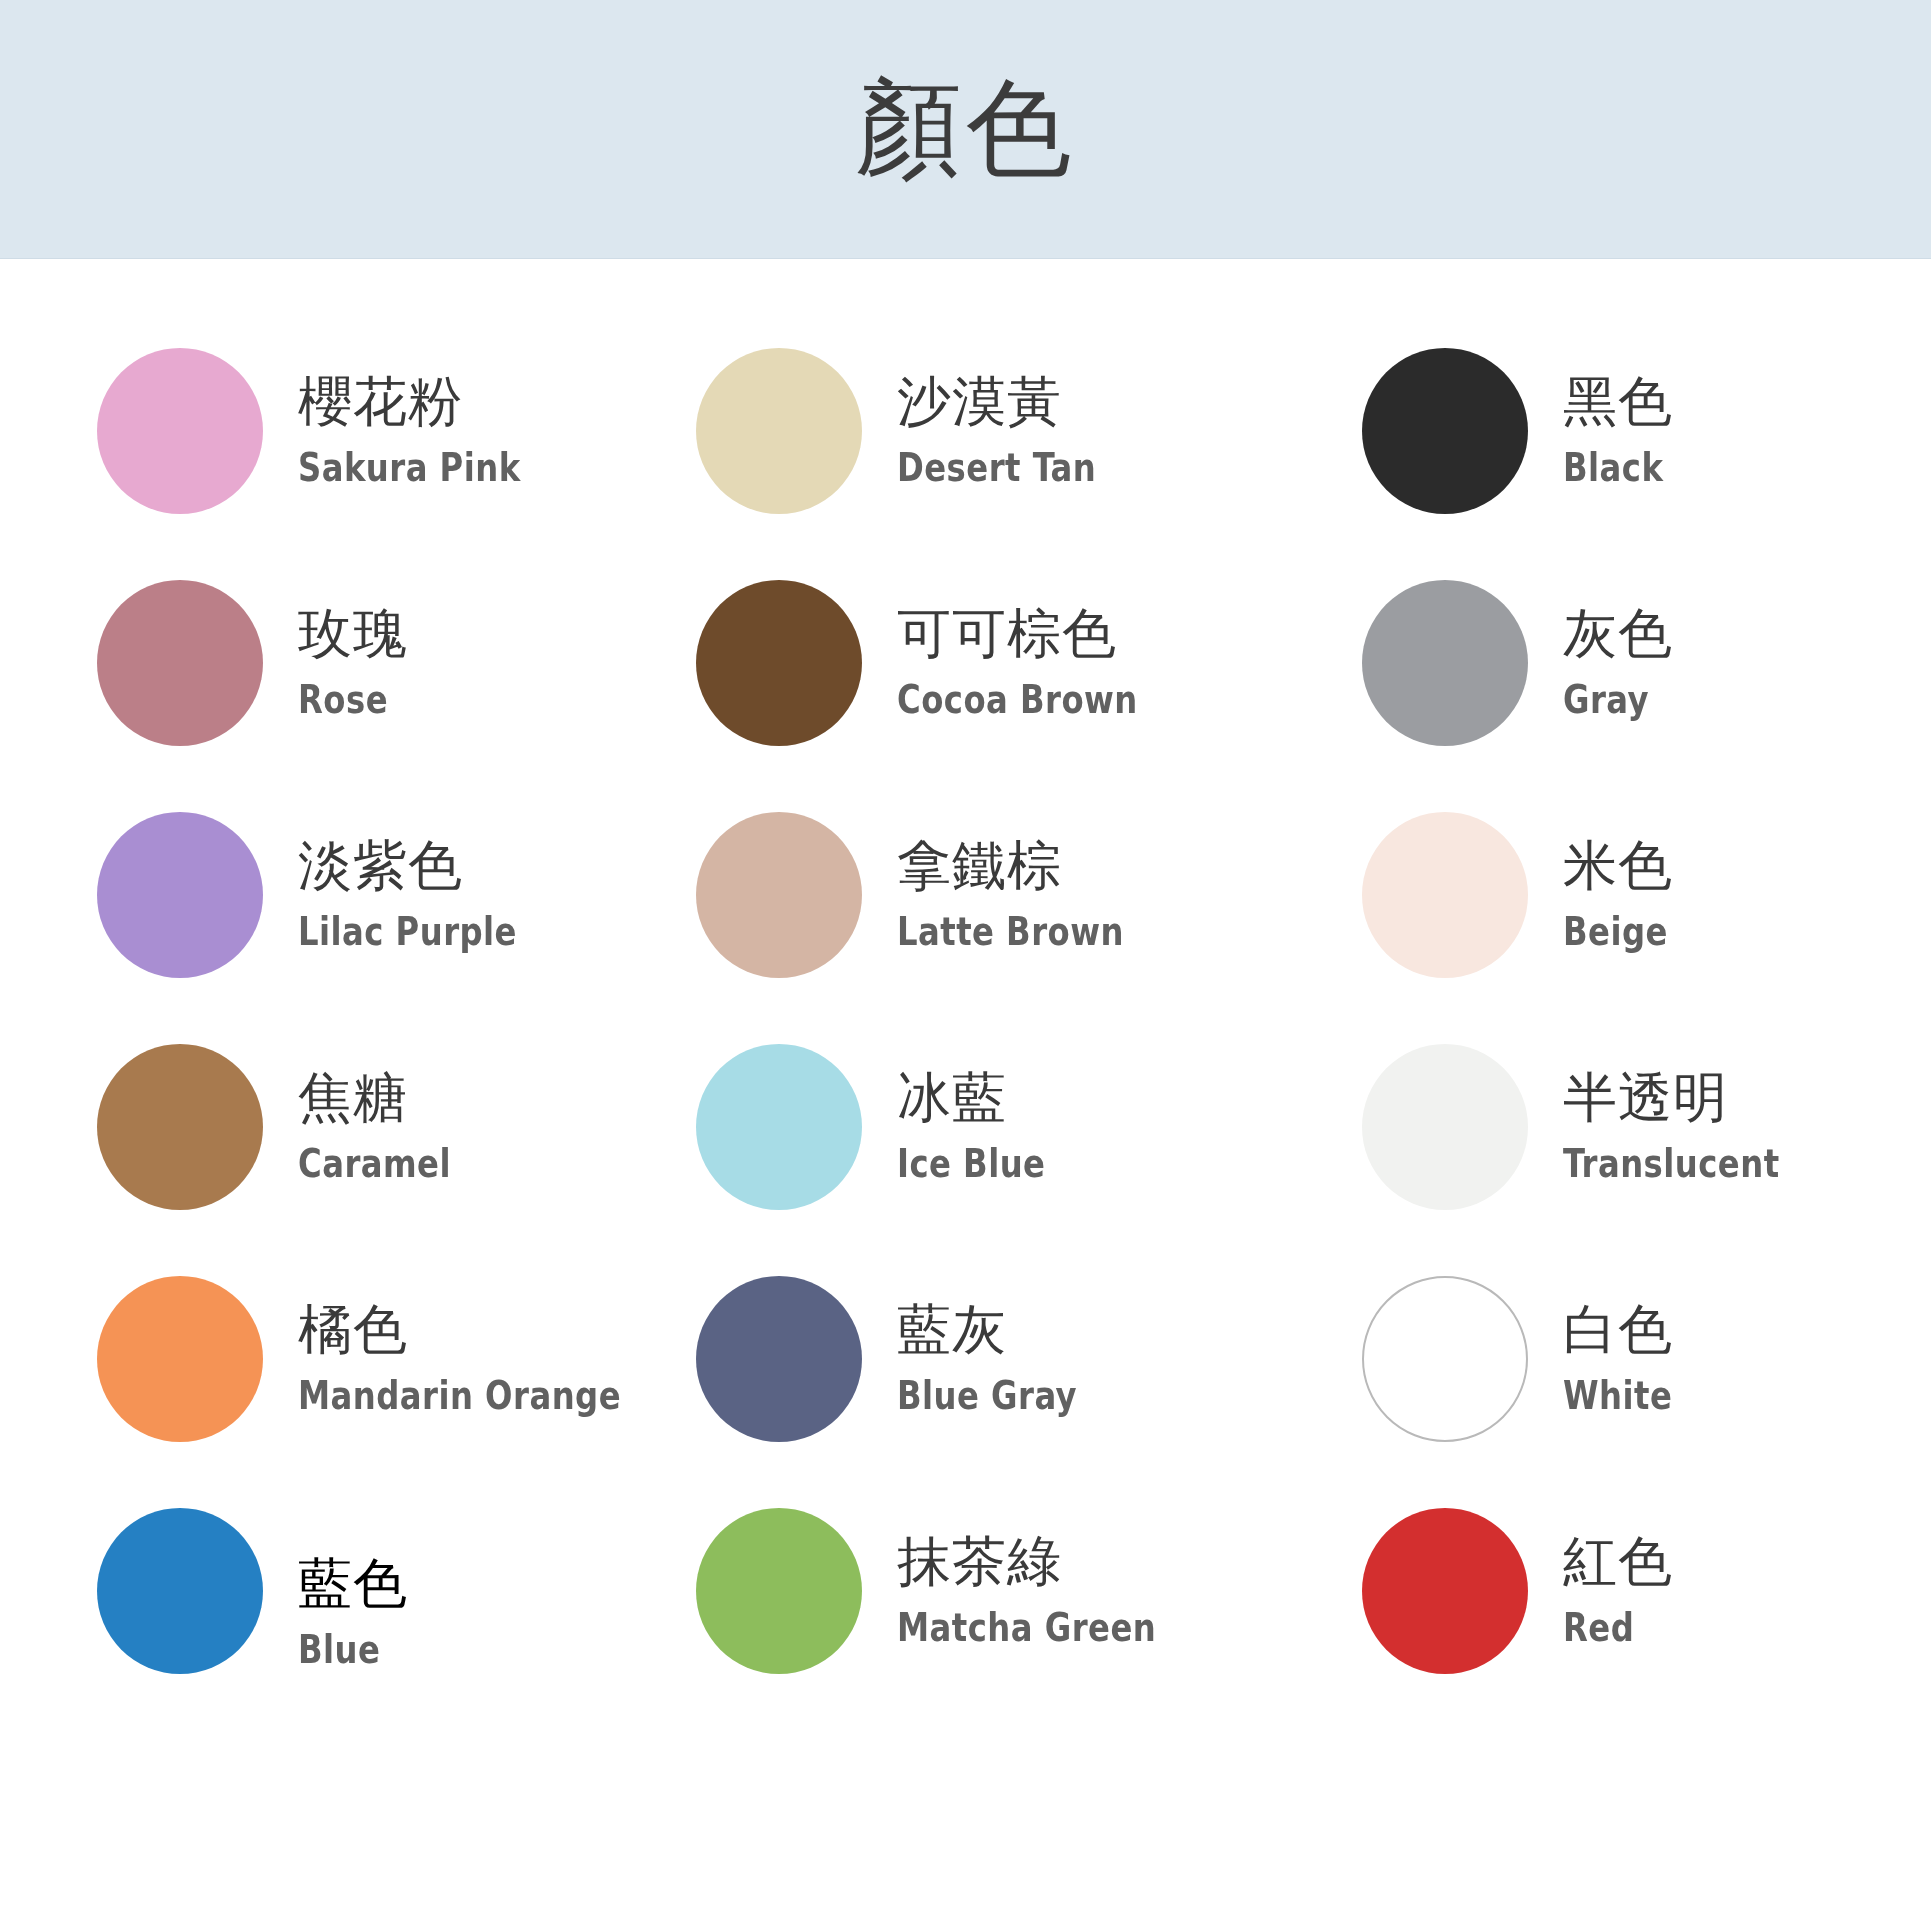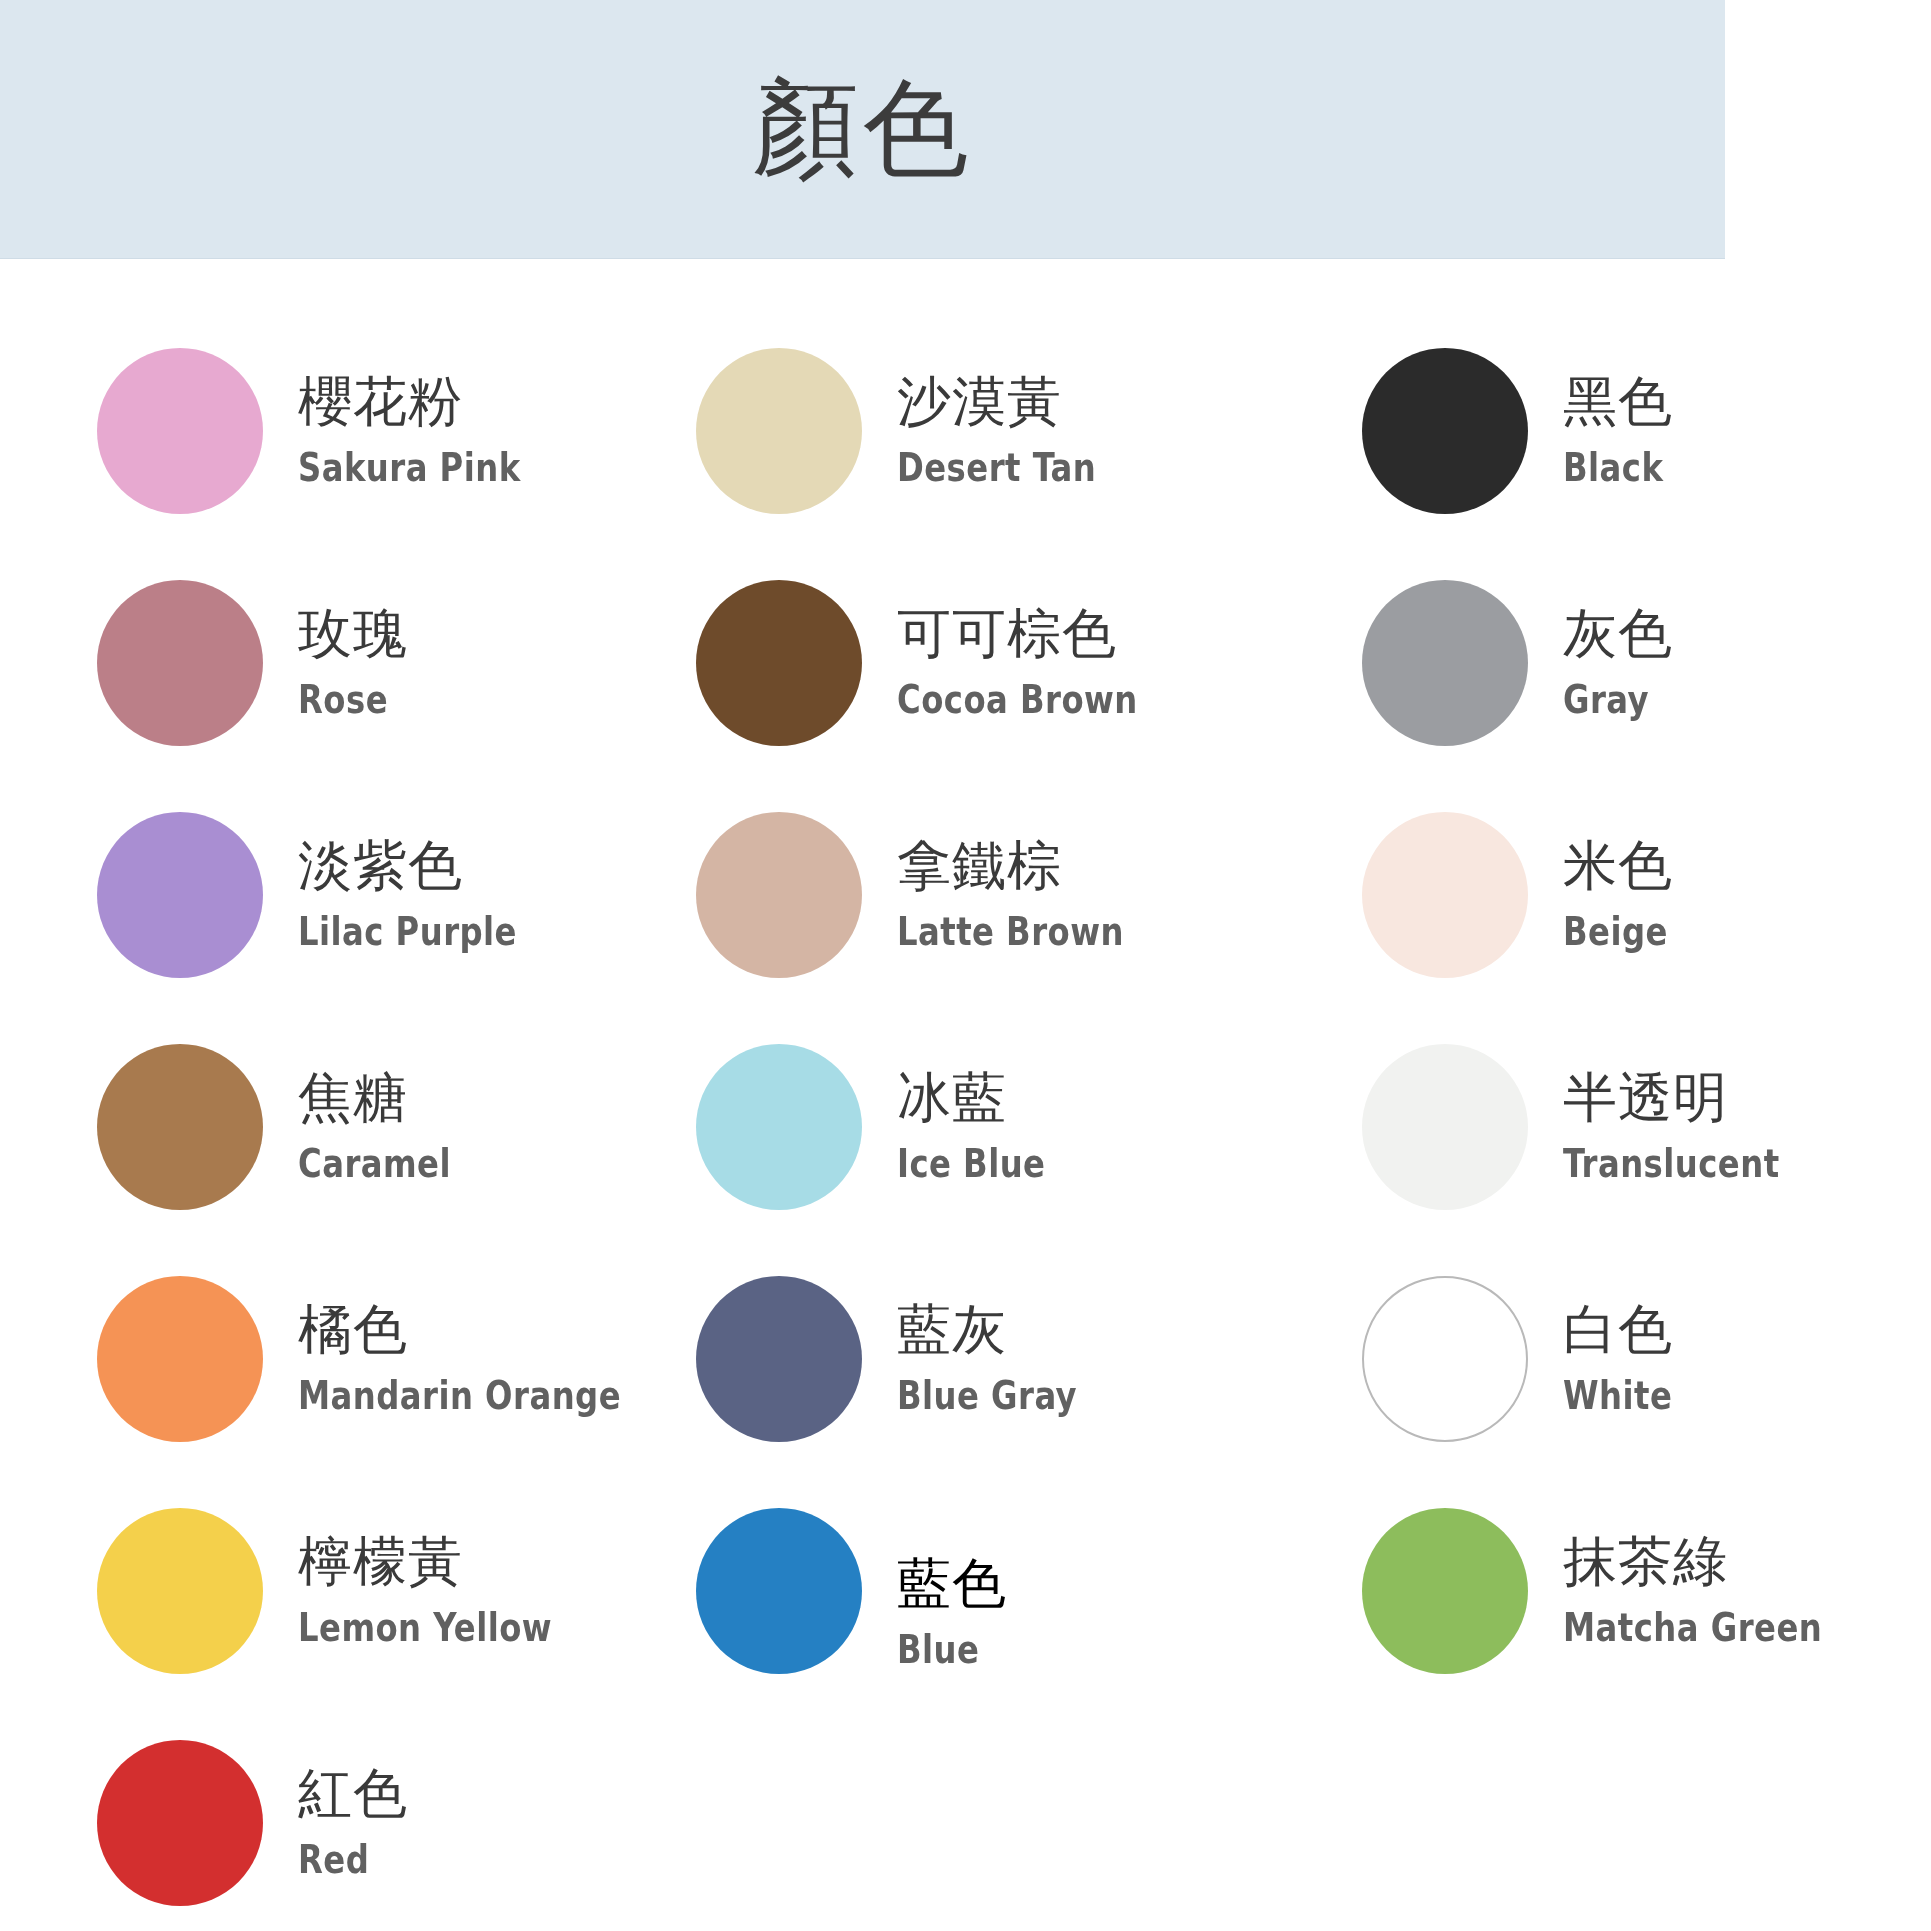--- a/index.html
+++ b/index.html
@@ -14,21 +14,21 @@
   #app {
     width: 1931px;
     height: 1931px;
     position: relative;
     background: #ffffff;
     overflow: hidden;
   }
 
   
   .header {
-    width: 1725px;
+    width: 1931px;
     height: 259px;
     background: #dce7ef;
     border-bottom: 1.9px solid #cfdce6;
     display: flex;
     align-items: center;
     justify-content: center;
   }
 
   .header-title {
     font-family: "DejaVu Sans", "Liberation Sans", sans-serif;
@@ -210,27 +210,20 @@
         </div>
       </div>
       <div class="swatch">
         <div class="dot ring" style="background: rgb(255, 255, 255);"></div>
         <div class="labels">
           <div class="label-zh" style="color: rgb(58, 58, 58);">白色</div>
           <div class="label-en" style="color: rgb(97, 97, 97);">White</div>
         </div>
       </div>
       <div class="swatch">
-        <div class="dot" style="background: rgb(244, 208, 75);"></div>
-        <div class="labels">
-          <div class="label-zh" style="color: rgb(58, 58, 58);">檸檬黃</div>
-          <div class="label-en" style="color: rgb(97, 97, 97);">Lemon Yellow</div>
-        </div>
-      </div>
-      <div class="swatch">
         <div class="dot" style="background: rgb(37, 128, 195);"></div>
         <div class="labels">
           <div class="label-zh" style="color: #000000; margin-top: 44px;">藍色</div>
           <div class="label-en" style="color: rgb(97, 97, 97);">Blue</div>
         </div>
       </div>
       <div class="swatch">
         <div class="dot" style="background: rgb(141, 189, 92);"></div>
         <div class="labels">
           <div class="label-zh" style="color: rgb(58, 58, 58);">抹茶綠</div>

